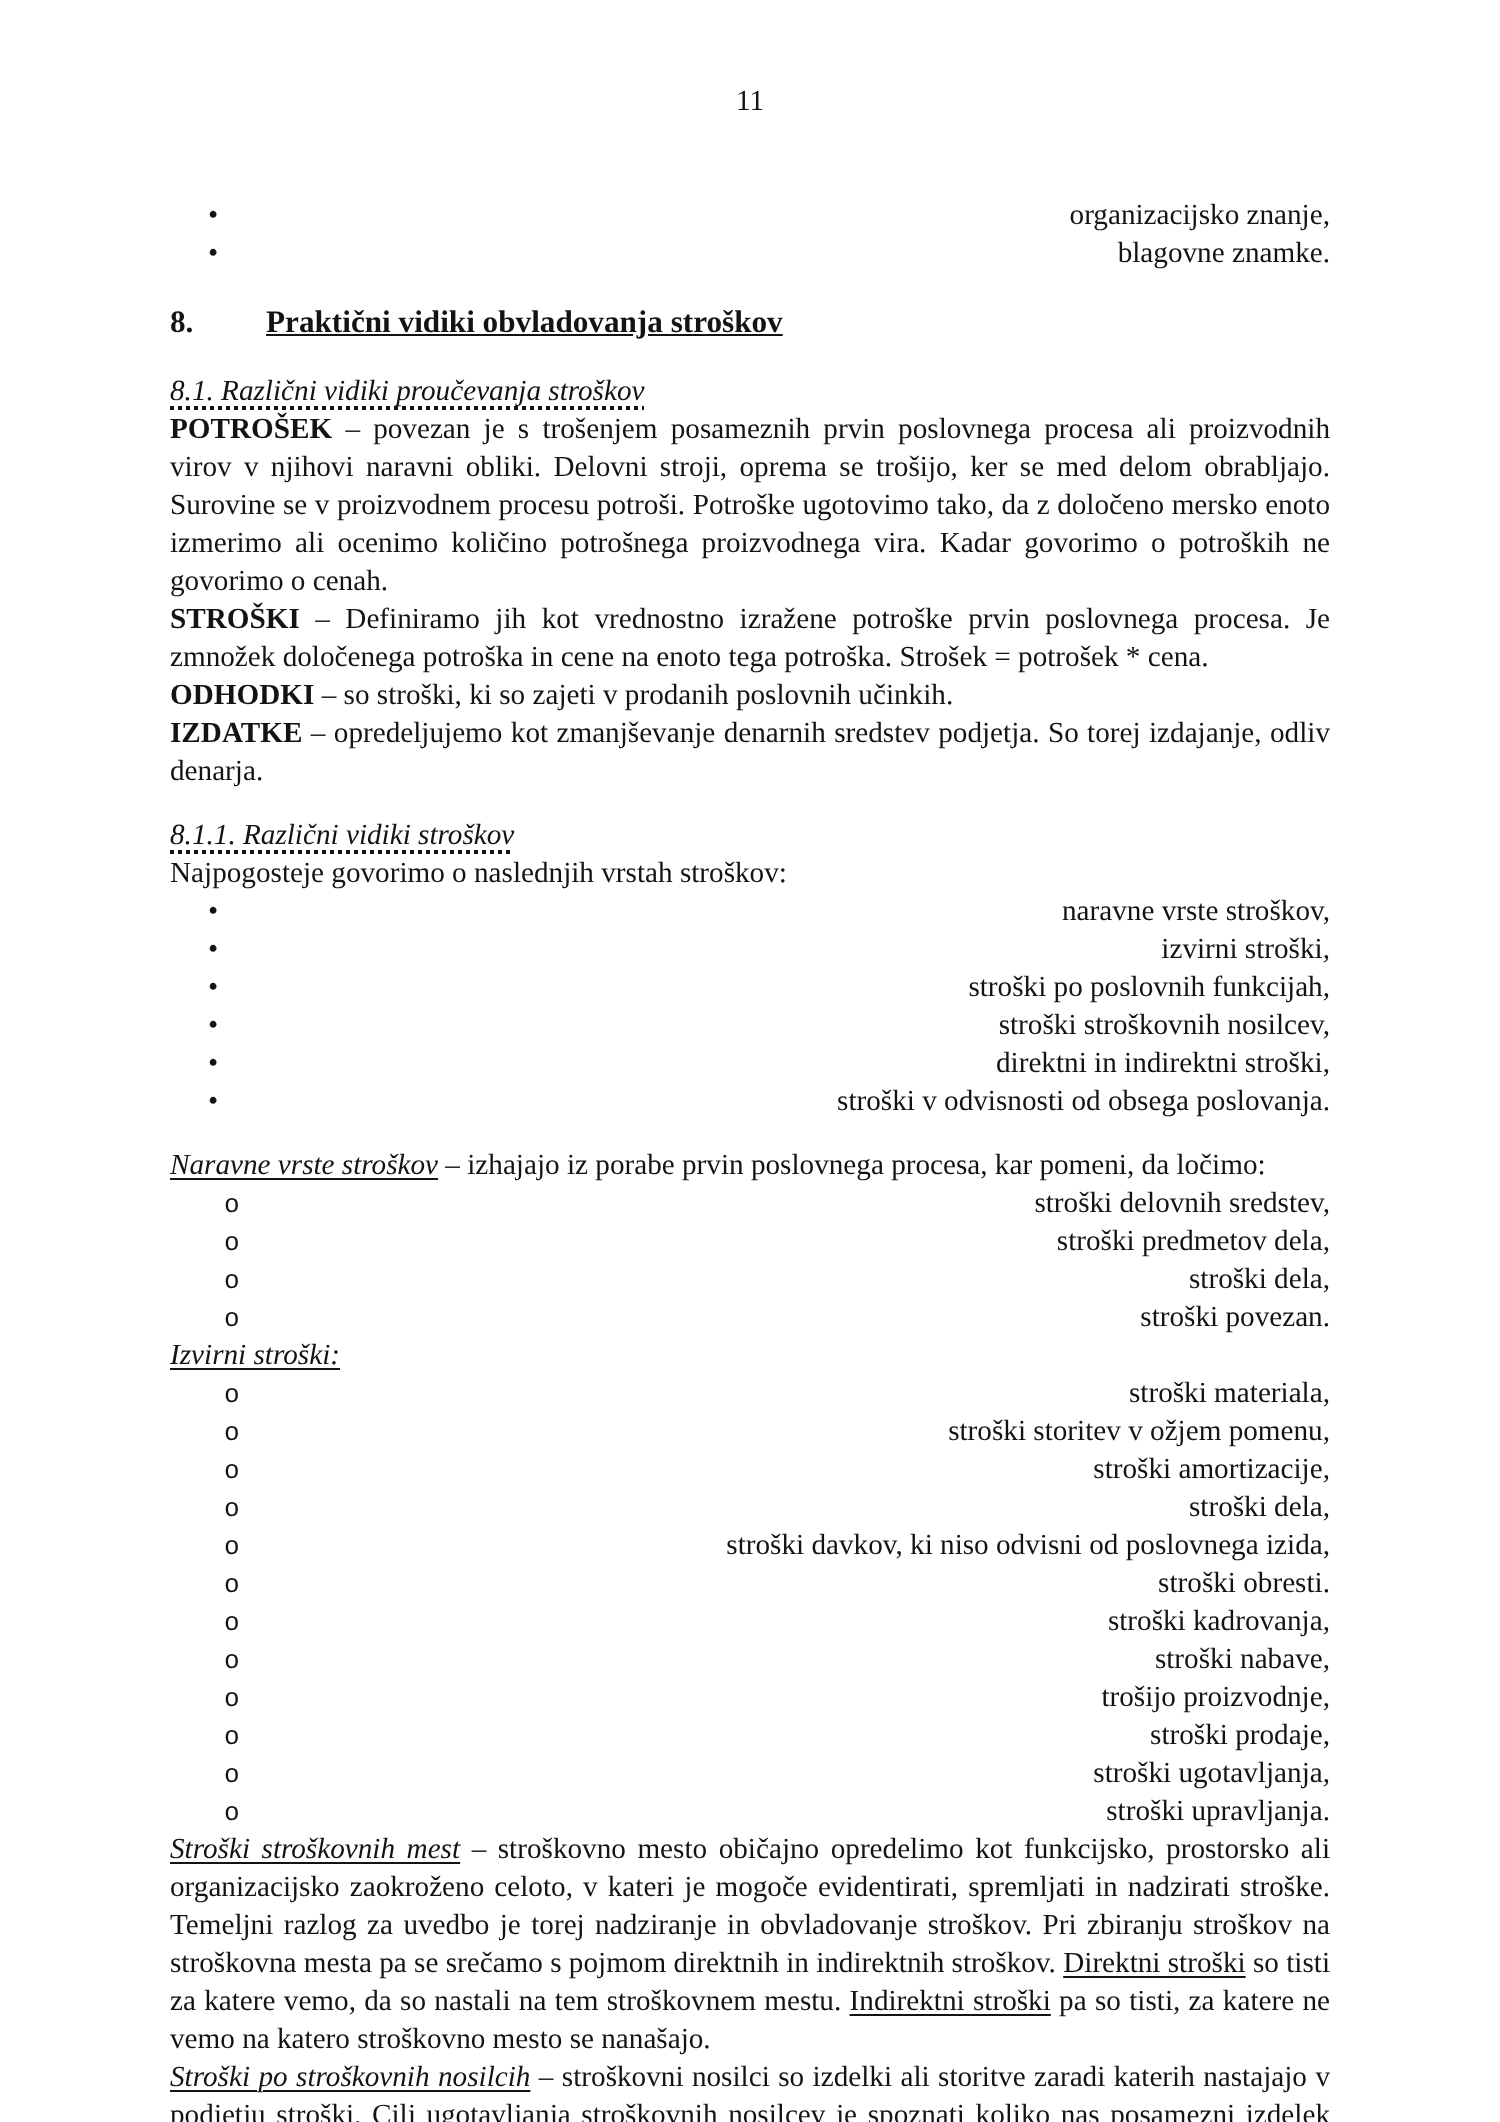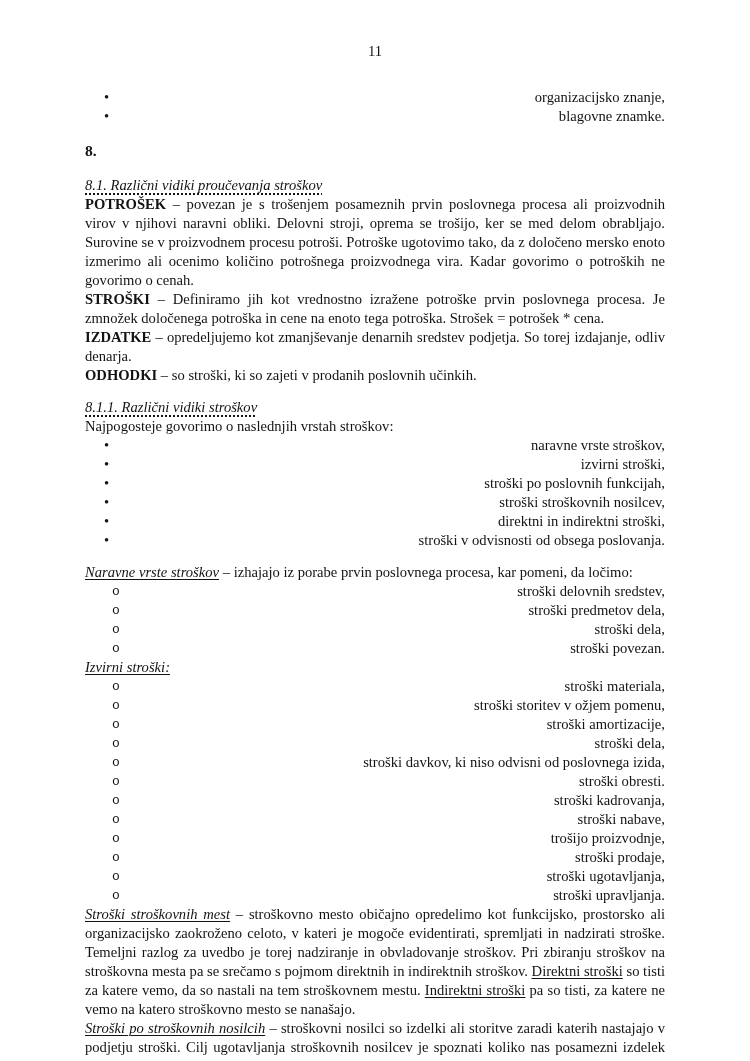--- a/index.html
+++ b/index.html
@@ -11,21 +11,21 @@
     background: #ffffff;
     box-sizing: border-box;
     padding: 42px 85px 0 85px;
     font-family: "Liberation Serif", "DejaVu Serif", serif;
     font-size: 14.6px;
     line-height: 19px;
     color: #131313;
   }
   .page-number {
     text-align: center;
-    margin-bottom: 27px;
+    margin-bottom: 38px;
   }
   .block-heading {
     display: flex;
     margin: 14px 0 15px 0;
     font-weight: bold;
     font-size: 15.6px;
     line-height: 21px;
   }
   .block-heading .h-num { width: 48px; flex: 0 0 48px; }
   .block-heading .h-title { text-decoration: underline; }
@@ -54,26 +54,27 @@
           <span class="marker">•</span>
           <span class="item-text">organizacijsko znanje,</span>
         </div>
         <div class="list-row">
           <span class="marker">•</span>
           <span class="item-text">blagovne znamke.</span>
         </div>
       </div>
       <div class="block-heading">
         <span class="h-num">8.</span>
+        <span class="h-title">Praktični vidiki obvladovanja stroškov</span>
       </div>
       <div class="para"><span class="run-i run-ud">8.1. Različni vidiki proučevanja stroškov</span></div>
       <div class="para"><span class="run-b">POTROŠEK</span><span> – povezan je s trošenjem posameznih prvin poslovnega procesa ali proizvodnih virov v njihovi naravni obliki. Delovni stroji, oprema se trošijo, ker se med delom obrabljajo. Surovine se v proizvodnem procesu potroši. Potroške ugotovimo tako, da z določeno mersko enoto izmerimo ali ocenimo količino potrošnega proizvodnega vira. Kadar govorimo o potroških ne govorimo o cenah.</span></div>
       <div class="para"><span class="run-b">STROŠKI</span><span> – Definiramo jih kot vrednostno izražene potroške prvin poslovnega procesa. Je zmnožek določenega potroška in cene na enoto tega potroška. Strošek = potrošek * cena.</span></div>
+      <div class="para"><span class="run-b">ODHODKI</span><span> – so stroški, ki so zajeti v prodanih poslovnih učinkih.</span></div>
       <div class="para"><span class="run-b">IZDATKE</span><span> – opredeljujemo kot zmanjševanje denarnih sredstev podjetja. So torej izdajanje, odliv denarja.</span></div>
-      <div class="para"><span class="run-b">ODHODKI</span><span> – so stroški, ki so zajeti v prodanih poslovnih učinkih.</span></div>
       <div class="para gap"><span class="run-i run-ud">8.1.1. Različni vidiki stroškov</span></div>
       <div class="para"><span>Najpogosteje govorimo o naslednjih vrstah stroškov:</span></div>
       <div class="list disc">
         <div class="list-row">
           <span class="marker">•</span>
           <span class="item-text">naravne vrste stroškov,</span>
         </div>
         <div class="list-row">
           <span class="marker">•</span>
           <span class="item-text">izvirni stroški,</span>

